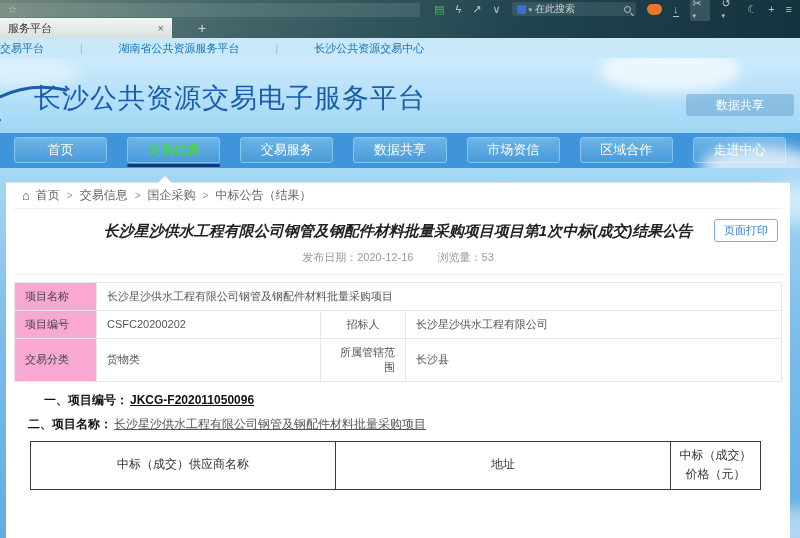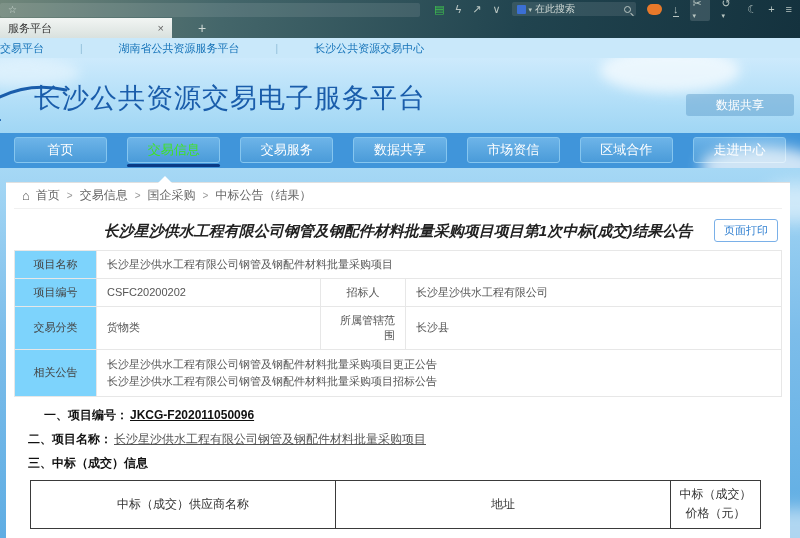--- a/index.html
+++ b/index.html
@@ -64,21 +64,21 @@
 
   .title-row { position:relative; padding:12px 50px 2px 50px; }
   .art-title { font-size:15px; font-weight:bold; color:#222; text-align:center; line-height:1.3;font-style:italic; }
   .print-btn { position:absolute; right:4px; top:10px; background:#fff; border:1px solid #7ab0e8; color:#2f7fd1; font-size:11px; padding:3px 9px; border-radius:3px; cursor:pointer; font-family:inherit; }
 
   .meta { text-align:center; font-size:11px; color:#999; padding:7px 0 9px 0; border-bottom:1px solid #ececec; }
   .meta .gap { display:inline-block; width:18px; }
 
   .info-table { width:100%; border-collapse:collapse; margin-top:7px; table-layout:fixed; }
   .info-table td { border:1px solid #e7e7e7; font-size:11px; color:#555; padding:6px 10px; }
-  .info-table td.lbl { background:#7dd3fc; text-align:center; color:#444; }
+  .info-table td.lbl { background:#f9a8d4; color:#444; }
   .rel-line { line-height:1.55; }
 
   .sec { font-size:12px; color:#111; font-weight:bold; margin:7px 0 0 14px; }
   .sec.first { margin-left:30px; margin-top:10px; }
   .sec-val { text-decoration:underline; margin-left:2px; }
   .sec-val.dim { font-weight:normal; color:#555; }
 
   .award-table { border-collapse:collapse; margin:8px 0 0 16px; width:730px; table-layout:fixed; }
   .award-table th, .award-table td { border:1px solid #3a3a3a; font-size:12px; color:#333; font-weight:normal; }
   .award-table th { height:48px; text-align:center; padding:4px 8px; line-height:1.6; }
@@ -183,20 +183,25 @@
         <span class="crumb">国企采购</span>
         <span class="csep">&gt;</span>
         <span class="crumb">中标公告（结果）</span>
       </div>
 
       <div class="title-row">
         <h1 class="art-title">长沙星沙供水工程有限公司钢管及钢配件材料批量采购项目项目第1次中标(成交)结果公告</h1>
         <button class="print-btn">页面打印</button>
       </div>
 
+      <div class="meta">
+        <span>发布日期：</span><span>2020-12-16</span>
+        <span class="gap"></span>
+        <span>浏览量：</span><span>53</span>
+      </div>
 
       <table class="info-table">
         <colgroup>
             <col style="width:82px">
             <col style="width:224px">
             <col style="width:85px">
             <col>
           </colgroup>
         <tbody>
             <tr>
@@ -208,38 +213,28 @@
           <td>CSFC20200202</td>
           <td style="text-align:center;">招标人</td>
           <td>长沙星沙供水工程有限公司</td>
         </tr>
         <tr>
           <td class="lbl">交易分类</td>
           <td>货物类</td>
           <td style="text-align:right;">所属管辖范围</td>
           <td>长沙县</td>
         </tr>
-        <tr>
-          <td class="lbl">相关公告</td>
-          <td colspan="3">
-            <div class="rel-line">长沙星沙供水工程有限公司钢管及钢配件材料批量采购项目更正公告</div>
-            <div class="rel-line">长沙星沙供水工程有限公司钢管及钢配件材料批量采购项目招标公告</div>
-          </td>
-        </tr>
       </tbody>
         </table>
 
       <div class="sec first">
         <span>一、项目编号：</span><span class="sec-val">JKCG-F202011050096</span>
       </div>
       <div class="sec">
         <span>二、项目名称：</span><span class="sec-val dim">长沙星沙供水工程有限公司钢管及钢配件材料批量采购项目</span>
-      </div>
-      <div class="sec">
-        <span>三、中标（成交）信息</span>
       </div>
 
       <table class="award-table">
         <tbody>
             <tr>
           <th class="col-supplier">中标（成交）供应商名称</th>
           <th class="col-addr">地址</th>
           <th class="col-price">中标（成交）价格（元）</th>
         </tr>
 

